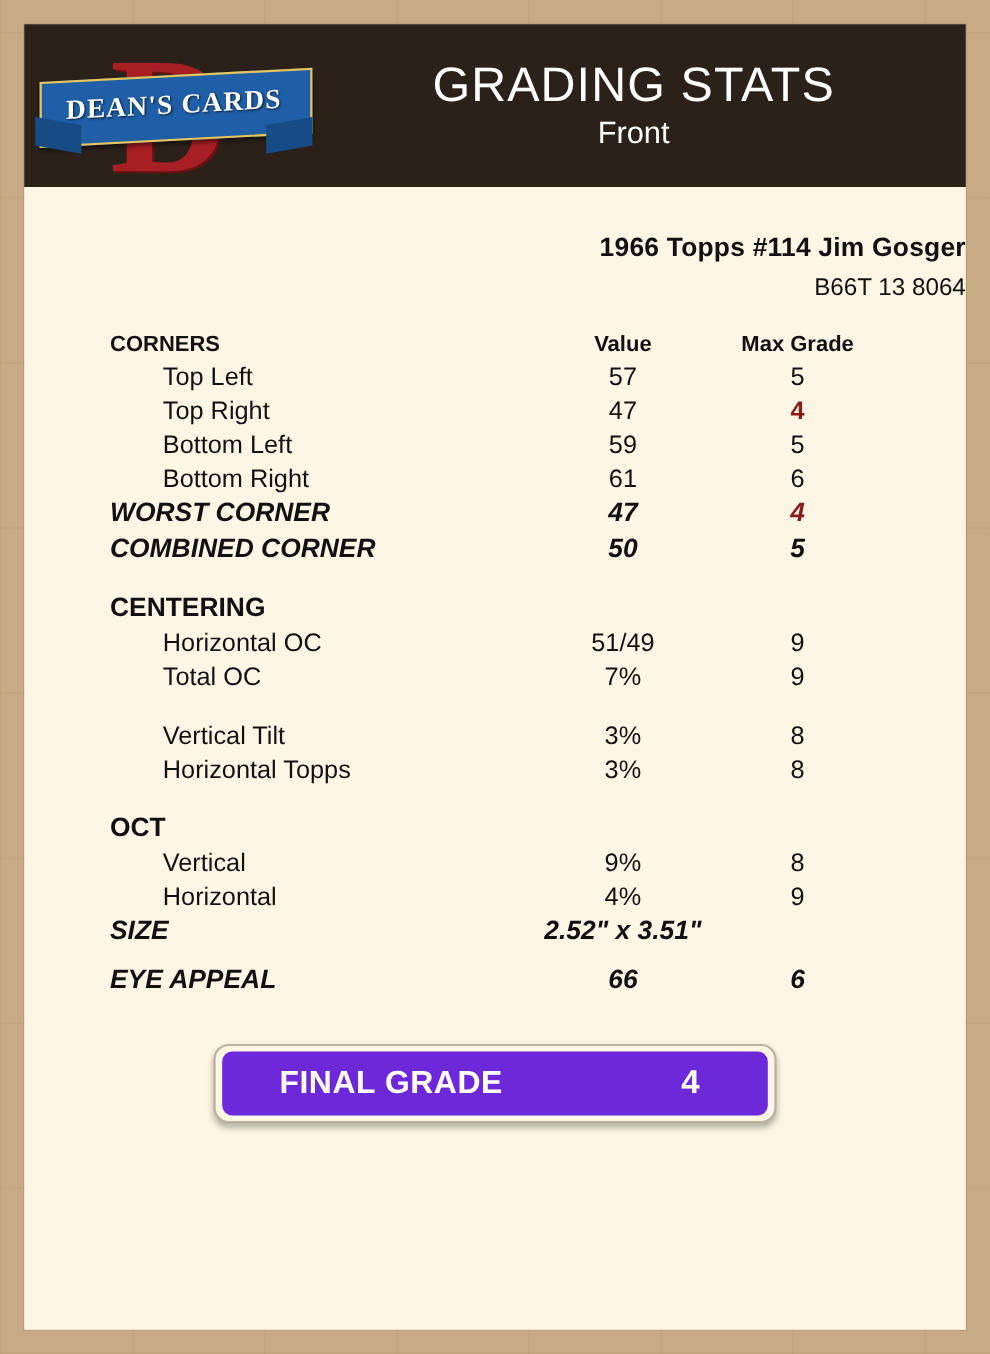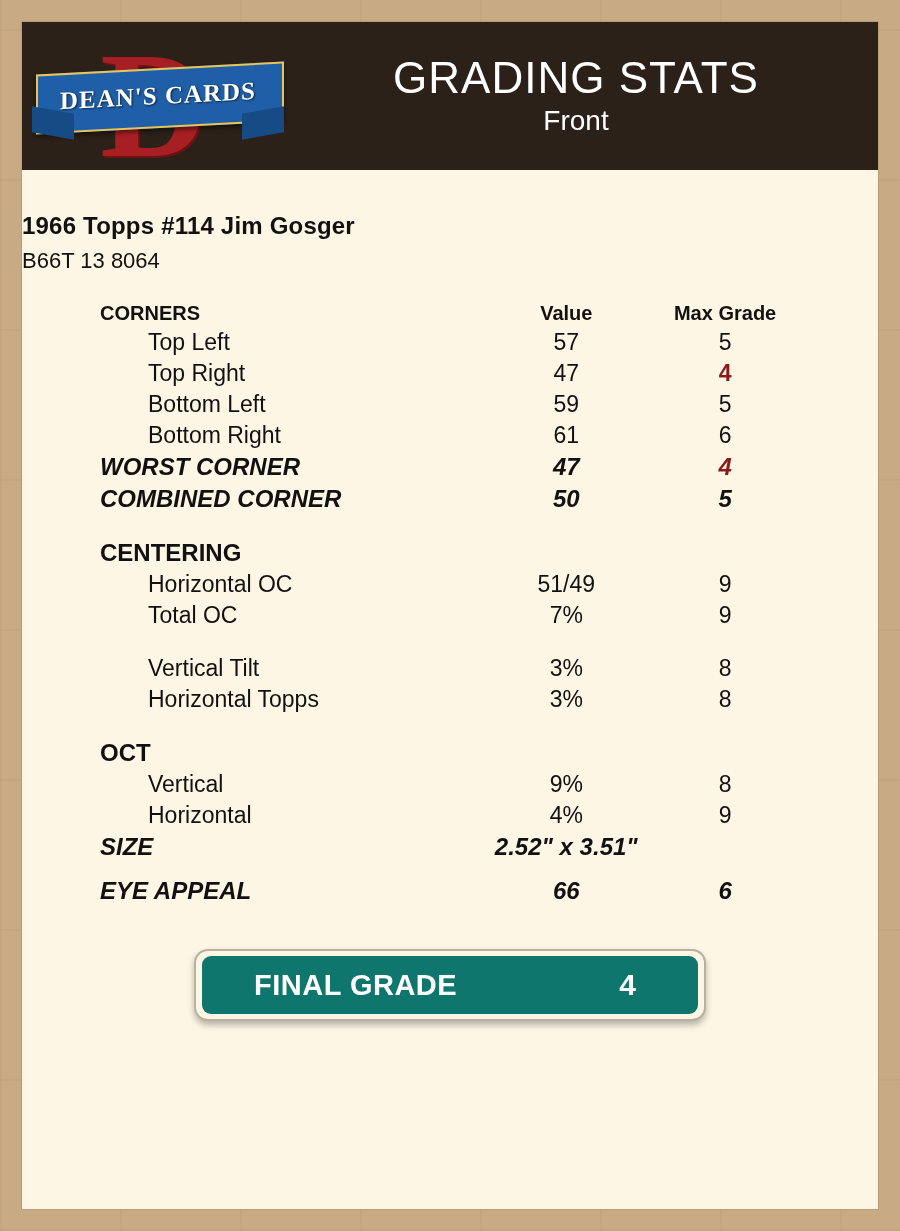--- a/index.html
+++ b/index.html
@@ -110,21 +110,21 @@
     letter-spacing: 1px;
     line-height: 1.05;
   }
   .header-subtitle {
     font-size: 28px;
     margin-top: 4px;
   }
 
   
   .card-info {
-    text-align: left;
+    text-align: right;
     margin-top: 42px;
   }
   .card-title {
     font-size: 24px;
     font-weight: bold;
     color: #111;
     letter-spacing: .2px;
   }
   .card-code {
     font-size: 22px;
@@ -168,21 +168,21 @@
     position: absolute;
     inset: 0;
     background: #fdf6e4;
     border: 2px solid #b9b0a0;
     border-radius: 14px;
     box-shadow: 0 4px 6px rgba(0,0,0,.28);
   }
   .final-inner {
     position: absolute;
     left: 8px; right: 8px; top: 7px; bottom: 7px;
-    background: #0f766e;
+    background: #6d28d9;
     border-radius: 9px;
     display: flex;
     align-items: center;
     color: #fff;
     font-weight: bold;
     font-size: 29px;
   }
   .final-label { margin-left: 52px; letter-spacing: .5px; }
   .final-value { margin-left: auto; margin-right: 62px; font-size: 30px; }
 </style>

